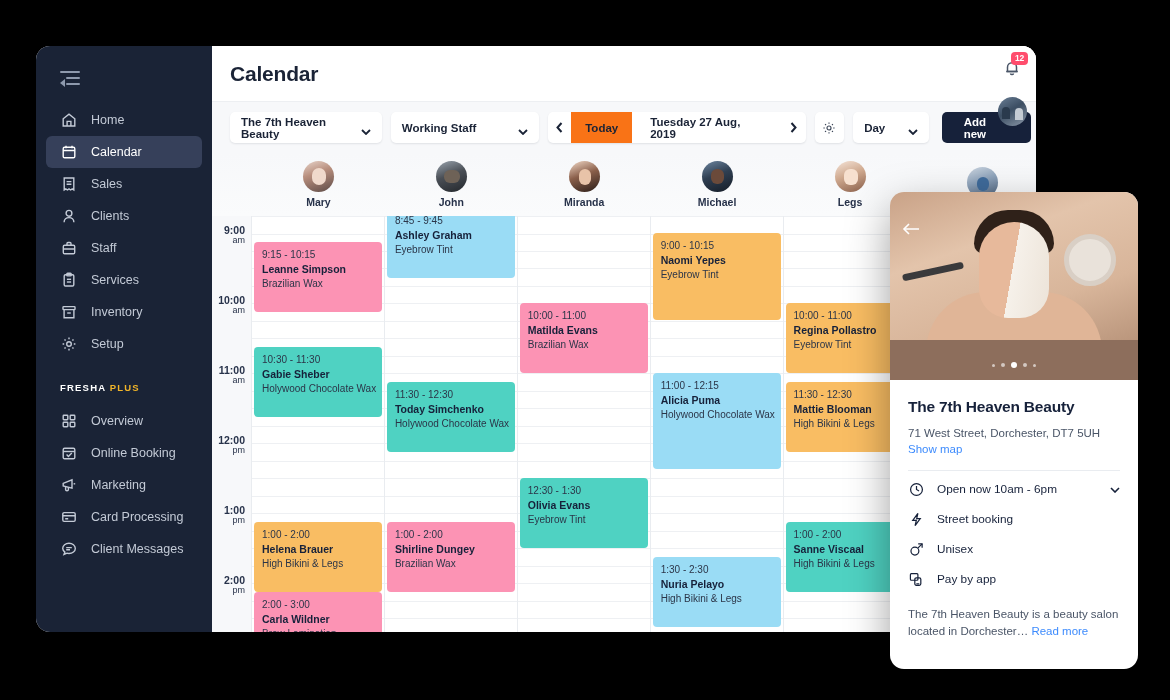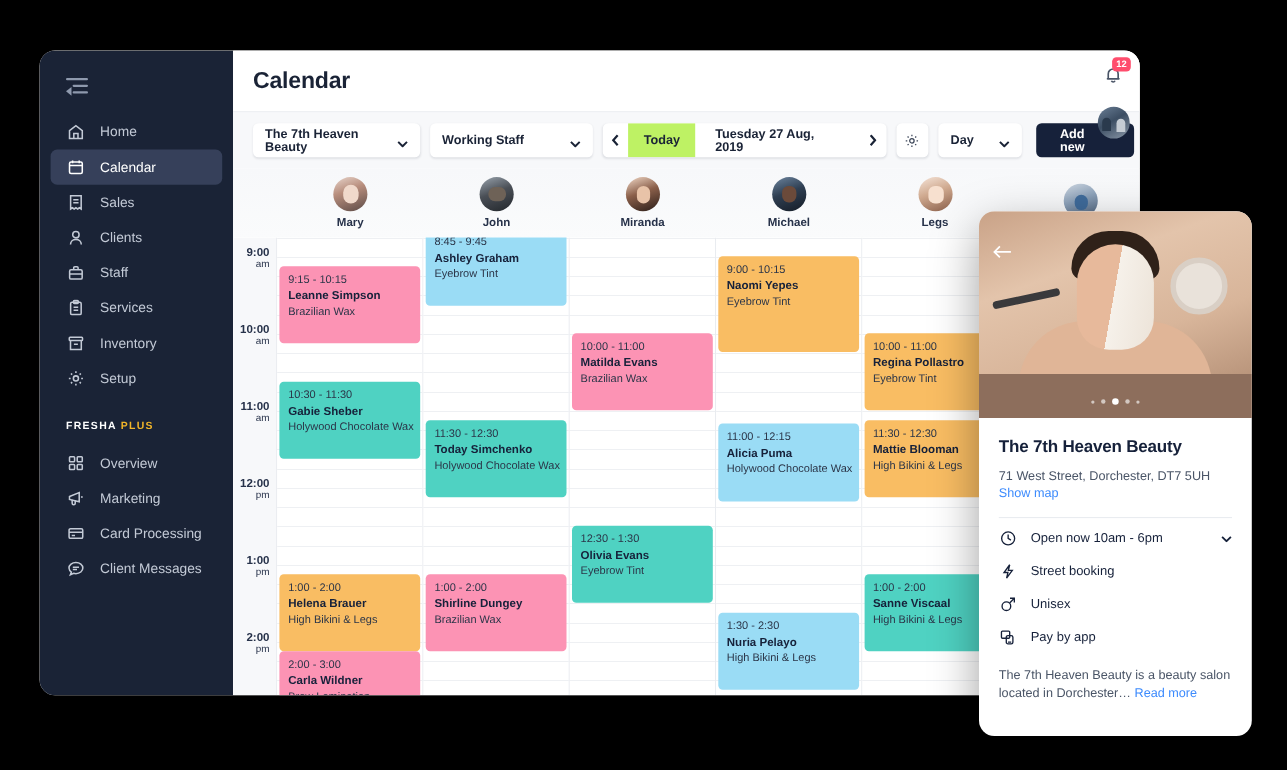--- a/index.html
+++ b/index.html
@@ -96,21 +96,21 @@
   .chev { width: 10px; height: 6px; flex:0 0 10px; }
   .chev svg { width:10px;height:6px;stroke:#1a2336;fill:none;stroke-width:1.8; }
 
   .date-group {
     height: 31px; background: #fff; border-radius: 5px; display: flex; align-items: stretch;
     box-shadow: 0 1px 2px rgba(20,30,50,.10); overflow: hidden;
   }
   .date-arrow { width: 27px; display:flex;align-items:center;justify-content:center;cursor:pointer; }
   .date-arrow svg { width:7px;height:11px;stroke:#1a2336;fill:none;stroke-width:2; }
   .date-today {
-    background:#bef264; display:flex;align-items:center;justify-content:center;
+    background:#f97316; display:flex;align-items:center;justify-content:center;
     padding: 0 14px; font-size: 11.5px; font-weight:bold; color:#1a2336; cursor:pointer;
   }
   .date-label {
     display:flex;align-items:center;justify-content:center;
     padding: 0 18px; font-size: 11.5px; font-weight:bold; color:#1a2336; min-width:150px;
   }
   .gear-btn {
     width: 31px; height: 31px; background:#fff; border-radius:5px;
     display:flex;align-items:center;justify-content:center;
     box-shadow: 0 1px 2px rgba(20,30,50,.10); cursor:pointer;
@@ -348,20 +348,30 @@
                 <rect x="9.2" y="2.2" width="4.6" height="4.6" rx="0.7"></rect>
                 <rect x="2.2" y="9.2" width="4.6" height="4.6" rx="0.7"></rect>
                 <rect x="9.2" y="9.2" width="4.6" height="4.6" rx="0.7"></rect>
               </svg>
             </span>
             <span>Overview</span>
           </div>
           <div class="nav-item">
             <span class="ic">
               <svg viewBox="0 0 16 16">
+                <rect x="2.2" y="3.3" width="11.6" height="10.5" rx="1.4"></rect>
+                <line x1="2.2" y1="6.5" x2="13.8" y2="6.5"></line>
+                <polyline points="5.6,9.6 7.4,11.4 10.8,8"></polyline>
+              </svg>
+            </span>
+            <span>Online Booking</span>
+          </div>
+          <div class="nav-item">
+            <span class="ic">
+              <svg viewBox="0 0 16 16">
                 <path d="M2.2 6.4 11 2.8v8.4L2.2 9z"></path>
                 <path d="M4.6 9.4v3a1.4 1.4 0 0 0 2.8 0v-2.3"></path>
                 <line x1="12.6" y1="6.8" x2="14.2" y2="6.8"></line>
               </svg>
             </span>
             <span>Marketing</span>
           </div>
           <div class="nav-item">
             <span class="ic">
               <svg viewBox="0 0 16 16">
@@ -555,21 +565,21 @@
                 <div class="n">Olivia Evans</div>
                 <div class="s">Eyebrow Tint</div>
               </div>
             </div>
             <div class="col">
               <div class="appt c-orange" style="top: 17px; height: 87px;">
                 <div class="t">9:00 - 10:15</div>
                 <div class="n">Naomi Yepes</div>
                 <div class="s">Eyebrow Tint</div>
               </div>
-              <div class="appt c-blue" style="top: 157px; height: 71px; margin-top: 12px;">
+              <div class="appt c-blue" style="top: 157px; height: 96px;">
                 <div class="t">11:00 - 12:15</div>
                 <div class="n">Alicia Puma</div>
                 <div class="s">Holywood Chocolate Wax</div>
               </div>
               <div class="appt c-blue" style="top: 341px; height: 70px;">
                 <div class="t">1:30 - 2:30</div>
                 <div class="n">Nuria Pelayo</div>
                 <div class="s">High Bikini &amp; Legs</div>
               </div>
             </div>

